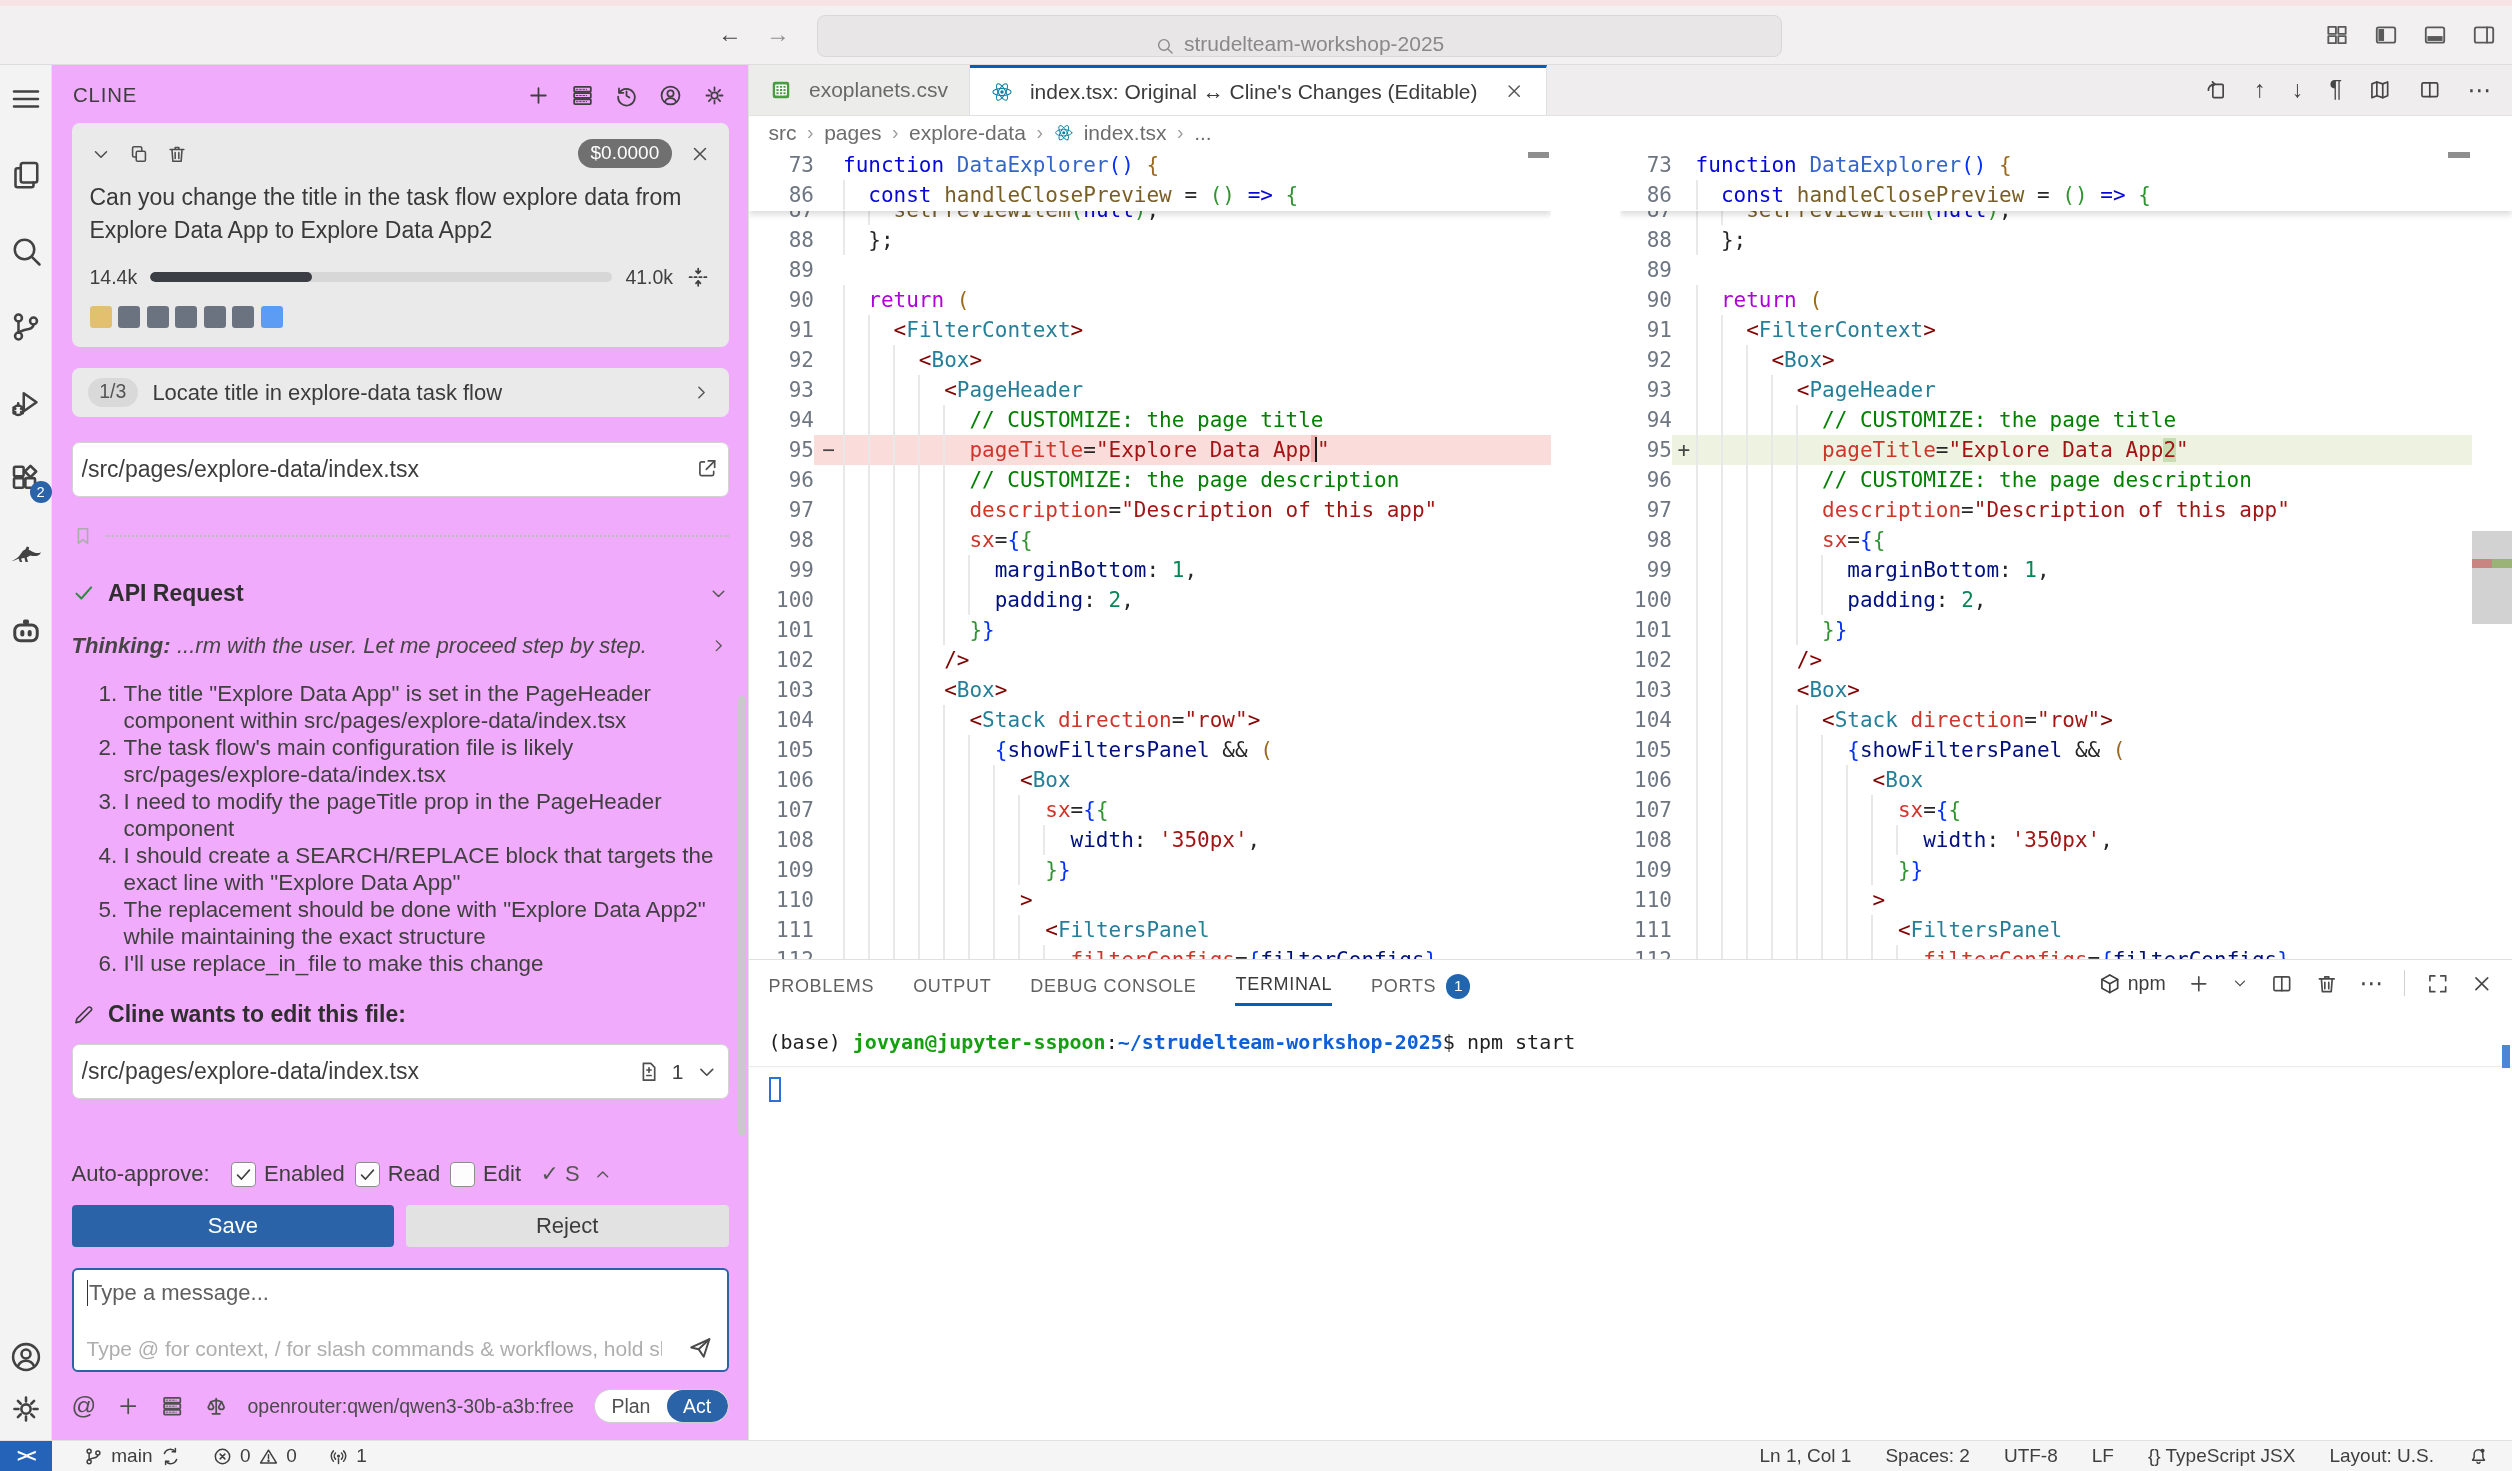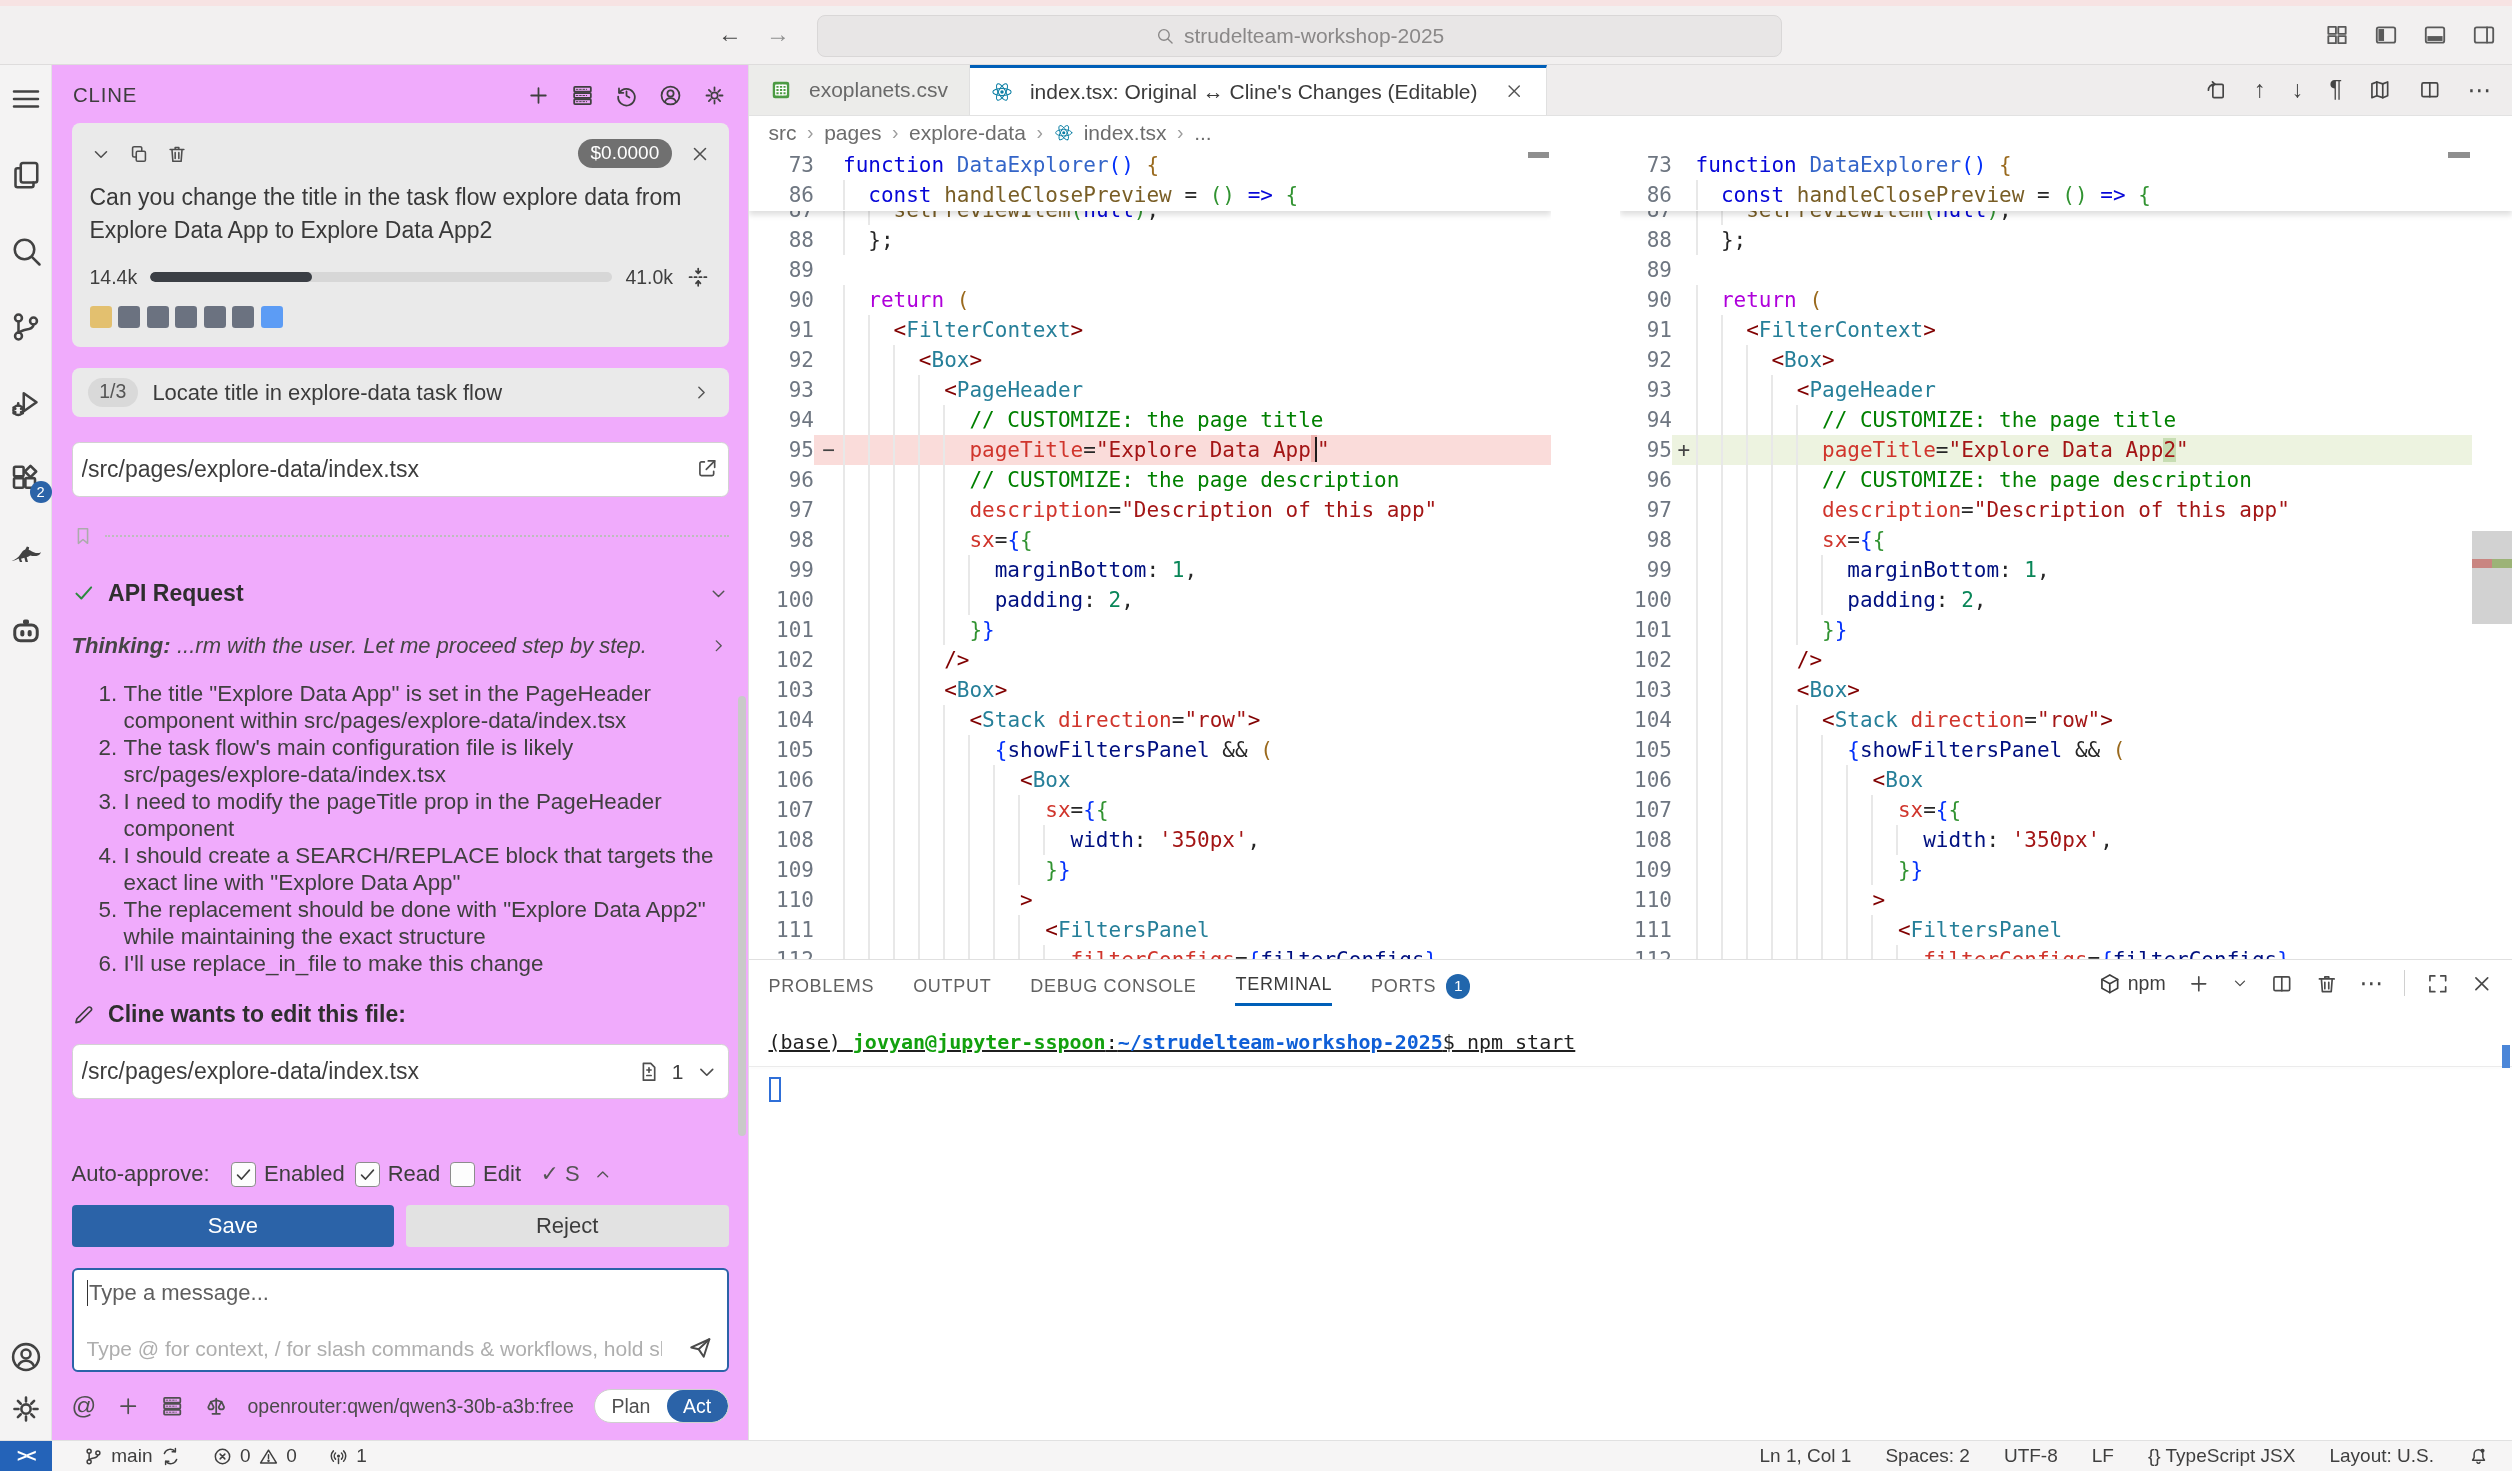--- a/index.html
+++ b/index.html
@@ -5,21 +5,21 @@
   * { box-sizing: border-box; margin: 0; padding: 0; }
   html,body { width: 2512px; height: 1472px; }
   body { font-family: "Liberation Sans", sans-serif; color:#3c3c3c; }
   .app { position:relative; width:2512px; height:1472px; overflow:hidden; background:#fff; }
 
   
   .top-strip { height:5.7px; background:#f7e3e3; }
   .titlebar { position:relative; height:59px; background:#f2f0f0; border-bottom:0.8px solid #dedcdc; }
   .nav-arrows { position:absolute; left:718px; top:0; height:100%; display:flex; align-items:center; gap:24.4px; font-size:28px; color:#4e4e4e; }
   .nav-arrows .fwd { color:#8f8f8f; }
-  .address { position:absolute; left:817px; top:9px; width:965px; height:42px; background:#e8e6e6; border:0.8px solid #d9d7d7; border-radius:8.1px; display:flex; align-items:center; justify-content:center; gap:9.8px; color:#8a8888; font-size:21px; }
+  .address { position:absolute; left:817px; top:9px; width:965px; height:42px; background:#e8e6e6; border:0.8px solid #d9d7d7; border-radius:8.1px; display:flex; align-items:flex-end; justify-content:center; gap:9.8px; color:#8a8888; font-size:21px; }
   .tb-right { position:absolute; right:14.7px; top:0; height:100%; display:flex; align-items:center; gap:23px; color:#5a5a5a; }
   .tb-right .ico { width:26px; height:26px; }
 
   
   .main { display:flex; height:1375px; }
 
   
   .activitybar { width:52px; background:#f4f3f3; border-right:0.8px solid #e3e3e3; display:flex; flex-direction:column; align-items:center; padding-top:14.7px; }
   .ab-item { position:relative; width:39px; height:39px; display:flex; align-items:center; justify-content:center; color:#424242; margin-bottom:37px; }
   .ab-item .ico { width:36px; height:36px; }
@@ -162,21 +162,21 @@
   
   .panel { position:relative; height:481px; border-top:0.8px solid #e0e0e0; background:#fff; }
   .panel-tabs { display:flex; align-items:center; height:50px; padding-left:19.5px; }
   .ptab { font-size:18px; letter-spacing:0.7px; color:#616161; margin-right:39px; padding:11.4px 0 8.1px 0; display:flex; align-items:center; gap:9.8px; }
   .ptab.active { color:#3b3b3b; border-bottom:3.3px solid #005fb8; }
   .ptab .badge { width:24.4px; height:24.4px; border-radius:50%; background:#2166ac; color:#fff; font-size:15.5px; display:flex; align-items:center; justify-content:center; letter-spacing:0; }
   .panel-actions { position:absolute; right:18px; top:9.8px; display:flex; align-items:center; gap:21px; color:#4a4a4a; }
   .panel-actions .ico { width:23.6px; height:23.6px; }
   .npm-group { display:flex; align-items:center; gap:6.5px; font-size:19.5px; color:#3d3d3d; }
   .pa-sep { width:0.8px; height:26px; background:#d0d0d0; }
-  .term { padding:18px 0 0 19.5px; font:20px/29px "DejaVu Sans Mono", monospace; color:#1f1f1f;text-decoration:underline; }
+  .term { padding:18px 0 0 19.5px; font:20px/29px "DejaVu Sans Mono", monospace; color:#1f1f1f; }
   .t-user { color:#13a10e; font-weight:bold; }
   .t-path { color:#0f5fd7; font-weight:bold; }
   .tsep { position:relative; left:-19.5px; width:calc(100% + 19.5px); border-top:1.6px solid #ebebeb; margin-top:9.8px; box-shadow:0 1.6px 2.4px rgba(0,0,0,0.04); }
   .t-cursor { margin-top:9.8px; width:12.2px; height:25px; border:2.4px solid #2f6fd8; }
   .term-scroll { position:absolute; right:2.4px; top:85px; width:7.3px; height:23px; background:#4b86d8; }
 
   
   .statusbar { height:32px; display:flex; align-items:center; background:#f6f5f5; border-top:0.8px solid #e1e1e1; font-size:19px; color:#3f3f3f; }
   .remote { width:52px; align-self:stretch; background:#2463b8; color:#fff; display:flex; align-items:center; justify-content:center; font-size:18px; font-weight:bold; letter-spacing:-1.6px; }
   .sb-group { display:flex; align-items:center; gap:7.3px; margin-left:31px; }

